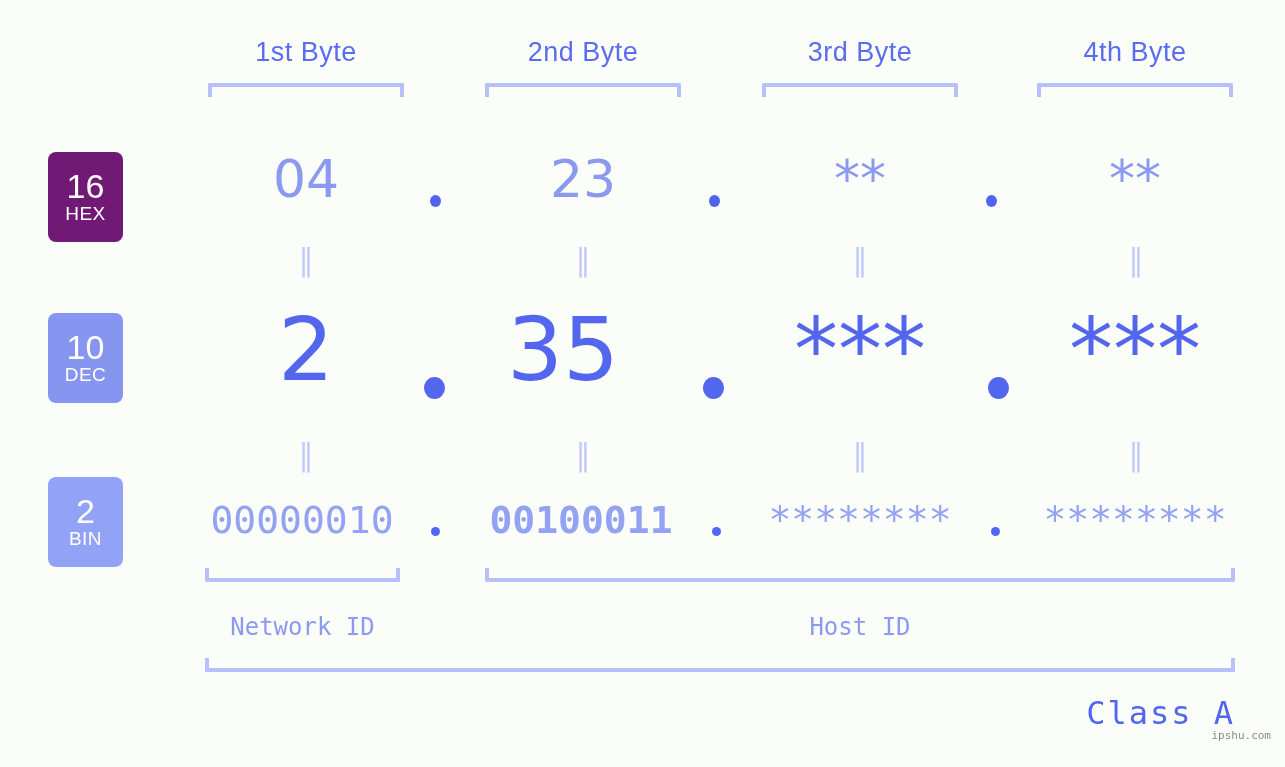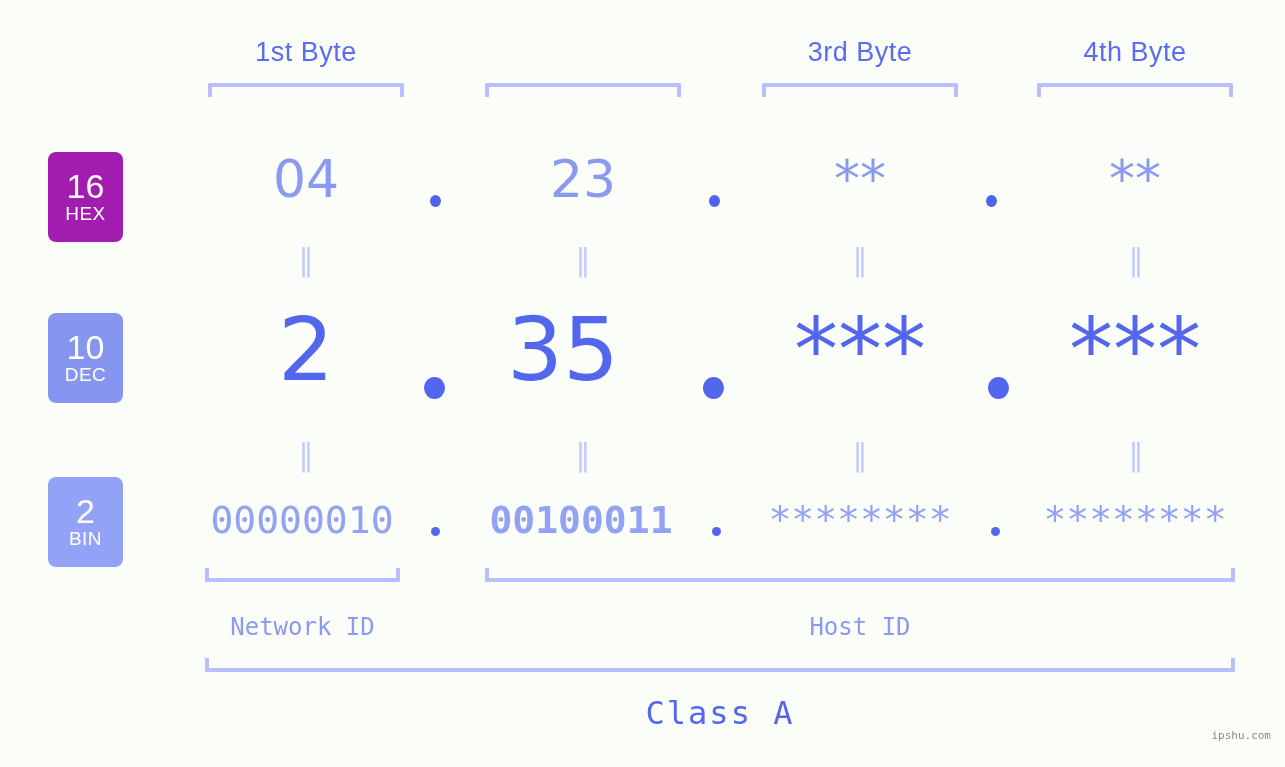--- a/index.html
+++ b/index.html
@@ -77,21 +77,21 @@
     font-weight: 400;
     letter-spacing: 0px;
   }
   .badge .nm {
     font-size: 19px;
     line-height: 22px;
     font-weight: 400;
     letter-spacing: 0.5px;
     text-align: right;
   }
-  #badge-hex { top: 152px; height: 90px; background: #a21caf; }
+  #badge-hex { top: 152px; height: 90px; background: #701a75; }
   #badge-dec { top: 313px; height: 90px; background: #8695ef; }
   #badge-bin { top: 477px; height: 90px; background: #92a2f6; }
 
   
   .val {
     position: absolute;
     text-align: center;
     white-space: nowrap;
     font-family: "DejaVu Sans Mono", monospace;
   }
@@ -176,21 +176,21 @@
     color: #8b9af0;
     white-space: nowrap;
   }
 
   
   #class-label {
     position: absolute;
     top: 693px;
     left: 205px;
     width: 1030px;
-    text-align: center;
+    text-align: right;
     font-family: "DejaVu Sans Mono", monospace;
     font-size: 32px;
     line-height: 40px;
     color: #5266ee;
     letter-spacing: 2px;
     white-space: nowrap;
   }
 
   
   #watermark {
@@ -204,20 +204,21 @@
     letter-spacing: 0px;
     white-space: nowrap;
   }
 </style>
 </head>
 <body>
 
 <div id="stage">
 
   <div class="byte-label" style="left:208px;width:196px;">1st Byte</div>
+  <div class="byte-label" style="left:485px;width:196px;">2nd Byte</div>
   <div class="byte-label" style="left:762px;width:196px;">3rd Byte</div>
   <div class="byte-label" style="left:1037px;width:196px;">4th Byte</div>
 
   <div class="bracket-down" style="left:208px;top:83px;width:196px;"></div>
   <div class="bracket-down" style="left:485px;top:83px;width:196px;"></div>
   <div class="bracket-down" style="left:762px;top:83px;width:196px;"></div>
   <div class="bracket-down" style="left:1037px;top:83px;width:196px;"></div>
 
   <div class="badge" id="badge-hex">
     <span class="num">16</span>

